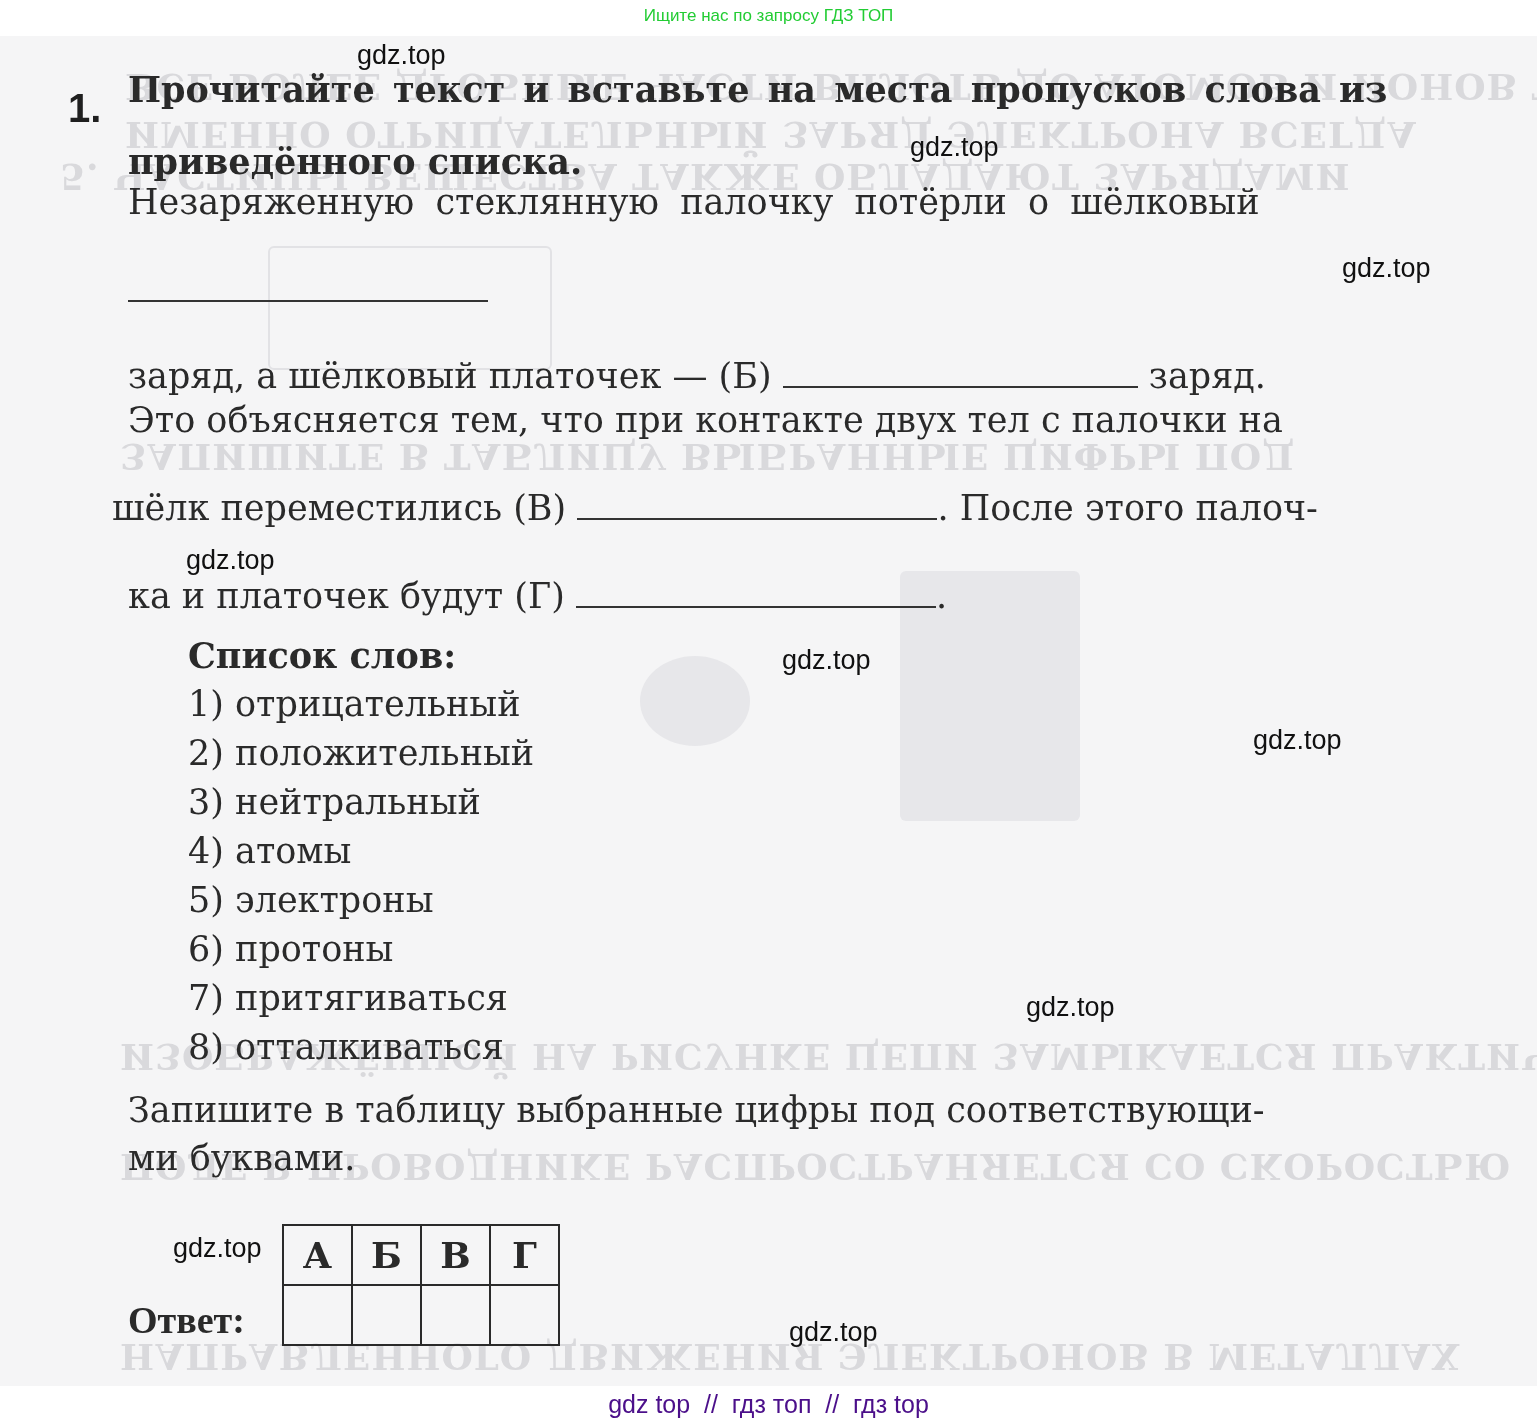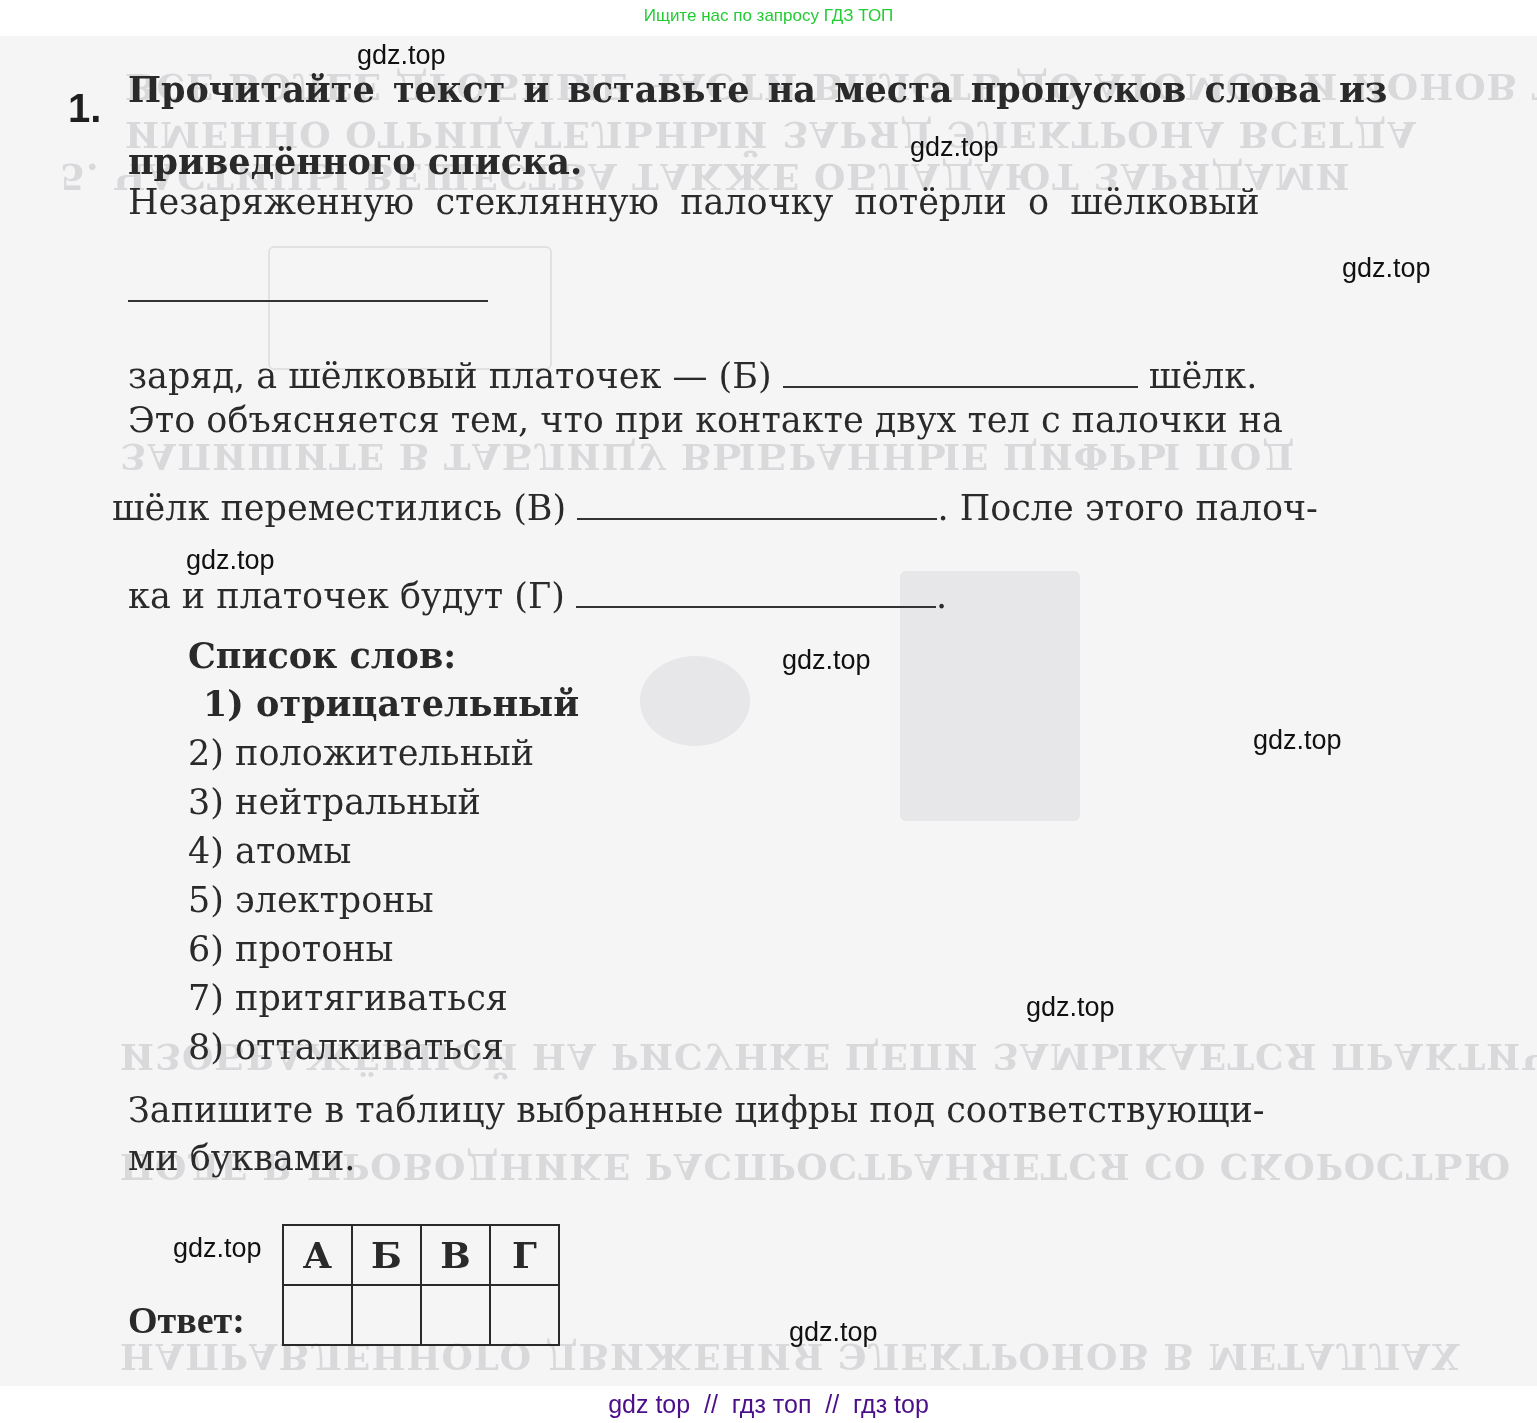--- a/index.html
+++ b/index.html
@@ -81,38 +81,38 @@
 <div class="line bold" style="left:128px;top:140px;">приведённого списка.</div>
 <div class="line" style="left:128px;top:180px;word-spacing:10px;text-align:right;">Незаряженную стеклянную палочку потёрли о шёлковый</div>
 
 <div class="line" style="left:128px;top:268px;">
   <span class="blank" style="width:360px;"></span>
 </div>
 
 <div class="line" style="left:128px;top:354px;">
   <span>заряд, а шёлковый платочек — (Б)</span>
   <span class="blank" style="width:355px;"></span>
-  <span>шёлк.</span>
+  <span>заряд.</span>
 </div>
 
 <div class="line" style="left:128px;top:398px;">Это объясняется тем, что при контакте двух тел с палочки на</div>
 
 <div class="line" style="left:112px;top:486px;">
   <span>шёлк переместились (В)</span>
   <span class="blank" style="width:360px;"></span><span>. После этого палоч-</span>
 </div>
 
 <div class="line" style="left:128px;top:574px;">
   <span>ка и платочек будут (Г)</span>
   <span class="blank" style="width:360px;"></span><span>.</span>
 </div>
 
 <div>
   <div class="line list-title" style="left:188px;top:634px;">Список слов:</div>
-  <div class="line" style="left:203px;top:682px;font-weight:bold;">1) отрицательный</div>
+  <div class="line" style="left:188px;top:682px;">1) отрицательный</div>
   <div class="line" style="left:188px;top:731px;">2) положительный</div>
   <div class="line" style="left:188px;top:780px;">3) нейтральный</div>
   <div class="line" style="left:188px;top:829px;">4) атомы</div>
   <div class="line" style="left:188px;top:878px;">5) электроны</div>
   <div class="line" style="left:188px;top:927px;">6) протоны</div>
   <div class="line" style="left:188px;top:976px;">7) притягиваться</div>
   <div class="line" style="left:188px;top:1025px;">8) отталкиваться</div>
 </div>
 
 <div class="line" style="left:128px;top:1088px;">Запишите в таблицу выбранные цифры под соответствующи-</div>

